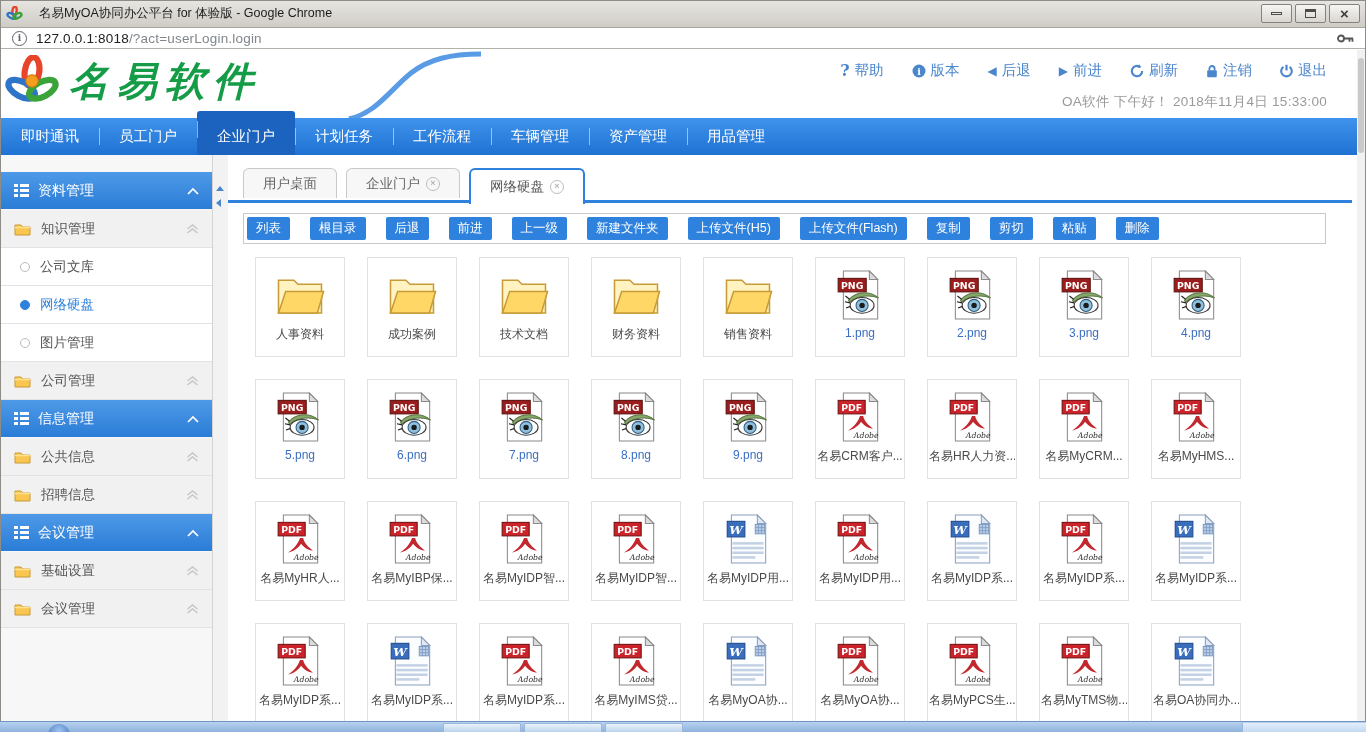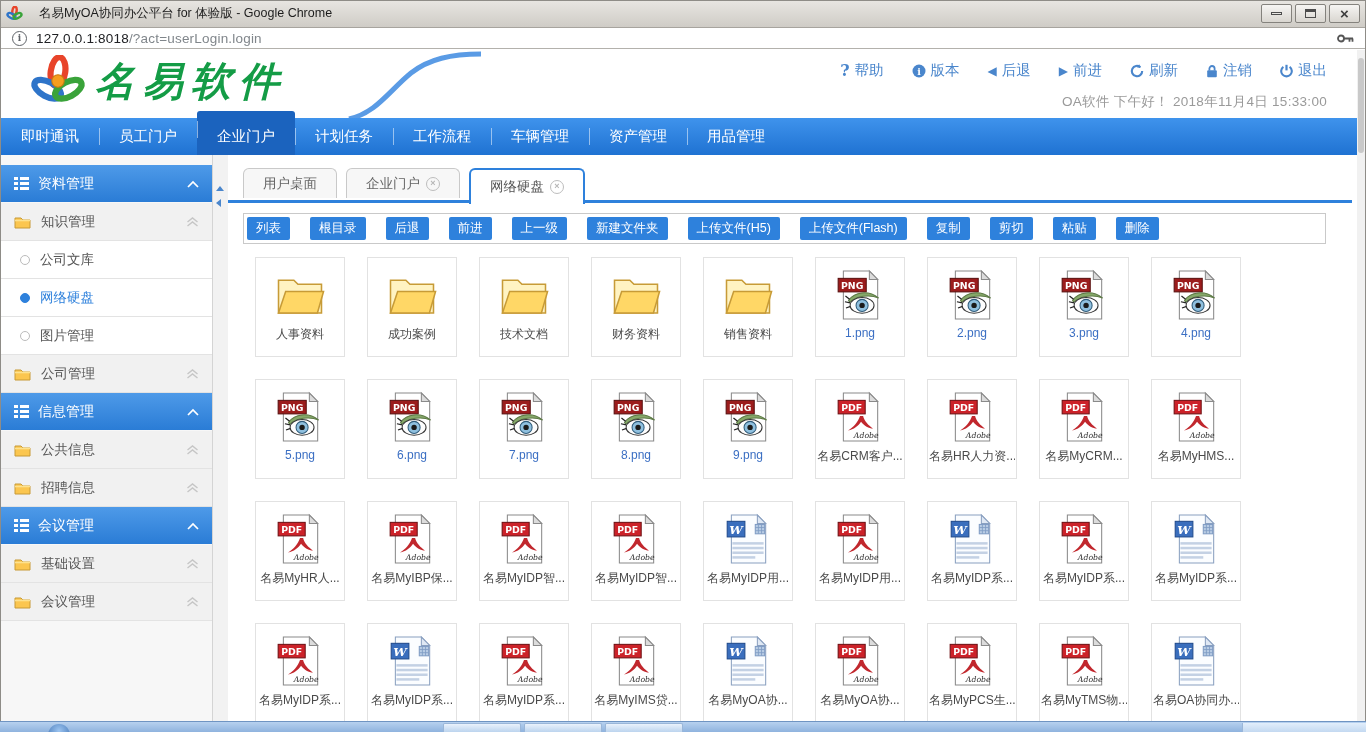--- a/index.html
+++ b/index.html
@@ -23,38 +23,38 @@
   .addressbar{position:absolute;top:28px;left:0;right:0;height:21px;box-sizing:border-box;background:#fff;
     border-bottom:1px solid #b3b1ac;display:flex;align-items:center;padding:0 12px;z-index:5;}
   .circle-i{width:13px;height:13px;border-radius:50%;border:1.5px solid #5f6368;color:#5f6368;
     font-size:9px;font-weight:bold;display:flex;align-items:center;justify-content:center;font-family:"DejaVu Serif",serif;}
   .url{font-size:13.5px;margin-left:9px;letter-spacing:.2px;}
   .url .host{color:#202124;}
   .url .path{color:#80868b;}
   .keyicon{margin-left:auto;display:flex;align-items:center;}
   
   .app-header{position:absolute;top:49px;left:1px;right:1px;height:69px;background:#fff;}
-  .logo{position:absolute;left:28px;top:5px;display:flex;align-items:center;justify-content:space-between;}
+  .logo{position:absolute;left:2px;top:5px;display:flex;align-items:center;justify-content:space-between;}
   .logo-text{font-size:40px;font-weight:bold;font-style:italic;letter-spacing:8px;margin-left:8px;
     color:var(--logo-green,#149c46);font-family:"DejaVu Serif","Liberation Serif",serif;}
   .swoosh{position:absolute;left:330px;top:2px;}
   .hdr-links{position:absolute;right:38px;top:12px;display:flex;gap:28px;align-items:center;z-index:6;}
   .hdr-link{display:flex;align-items:center;gap:5px;color:var(--link-blue,#4a86cc);font-size:14.5px;cursor:pointer;white-space:nowrap;}
   .hdr-link .q{font-size:16px;font-weight:bold;font-family:"DejaVu Serif",serif;}
   .hdr-link .tri{font-size:12px;font-family:"DejaVu Sans",sans-serif;}
   .greeting{position:absolute;right:38px;top:44px;font-size:13.5px;color:#9a9a9a;letter-spacing:.3px;}
   
   .mainnav{position:absolute;top:118px;left:1px;right:1px;height:37px;z-index:4;
     background:linear-gradient(var(--nav-blue,#3f93ec),#1f72d2);display:flex;padding-left:0;}
   .nav-item{color:#fff;font-size:14.5px;line-height:37px;padding:0 20px;position:relative;cursor:pointer;white-space:nowrap;}
   .nav-item + .nav-item::before{content:'';position:absolute;left:0;top:10px;height:17px;width:1px;background:rgba(255,255,255,.5);}
   .nav-item.active{background:var(--nav-active,#1b63be);margin-top:-7px;padding-top:7px;border-radius:3px 3px 0 0;}
   
   .sidebar{position:absolute;top:155px;left:1px;width:212px;bottom:10px;background:#f7f7f7;
-    border-right:1px solid #d4d4d4;box-sizing:border-box;padding-top:10px;}
+    border-right:1px solid #d4d4d4;box-sizing:border-box;padding-top:17px;}
   .sb-section{height:37px;background:linear-gradient(#4e9ae8,#2a7cd6);color:#fff;display:flex;align-items:center;
     padding:0 13px;font-size:14px;margin-bottom:1px;cursor:pointer;}
   .sb-section .sp{margin-left:9px;}
   .sb-section .chev{margin-left:auto;display:flex;}
   .sb-row{height:37px;display:flex;align-items:center;padding:0 13px;font-size:13.5px;color:#555;
     border-bottom:1px solid #e3e3e3;cursor:pointer;background:#fff;}
   .sb-folder{background:#f1f1f1;}
   .sb-row .sp{margin-left:10px;}
   .sb-row .chev{margin-left:auto;display:flex;}
   .sb-leaf{padding-left:19px;}

